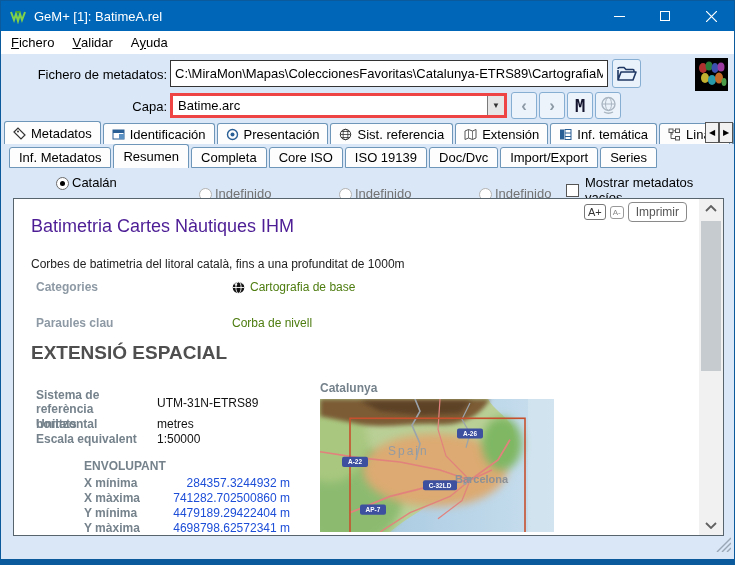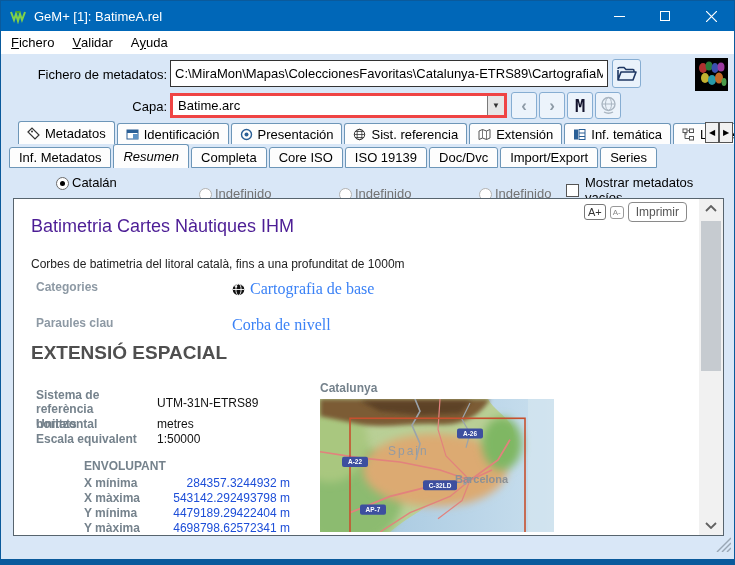--- a/index.html
+++ b/index.html
@@ -45,34 +45,34 @@
             border:1px solid #86add2; border-radius:3px; display:flex; align-items:center;
             justify-content:center; color:#8d9aa6; font-size:17px; font-weight:bold; }
   .navbtn.mm { color:#14142e; font-family:"DejaVu Sans Mono",monospace; font-size:17px; }
 
   
   .tabs1 { position:absolute; left:3px; top:120px; width:703px; height:23px; display:flex;
            align-items:flex-end; }
   .tab1 { height:21px; background:#fdfdfd; border:1px solid #6d96b8; border-bottom:none;
           border-radius:3px 3px 0 0; display:flex; align-items:center; gap:5px;
           padding:0 8px; font-size:13px; margin-right:2px; white-space:nowrap; }
-  .tab1.active { height:23px;margin-left:14px; }
+  .tab1.active { height:23px; }
   .tab1 svg { display:block; }
   .tabsliver { width:5px; height:21px; background:#fdfdfd; border:1px solid #6d96b8; border-bottom:none;
                border-radius:3px 0 0 0; margin-right:1px; }
   .tabarrows { position:absolute; right:1px; top:121px; display:flex; }
   .arrbtn { width:14px; height:21px; background:#f2f2f2; border:1px solid #555;
             display:flex; align-items:center; justify-content:center; font-size:8px; color:#000; }
 
   
   .tabs2 { position:absolute; left:8px; top:143px; height:24px; display:flex; align-items:flex-end; }
   .tab2 { height:21px; background:#fdfdfd; border:1px solid #6d96b8; border-radius:3px 3px 0 0;
           display:flex; align-items:center; padding:0 9px; font-size:13px; margin-right:2px;
           white-space:nowrap; }
-  .tab2.active { height:24px; border-bottom:none;font-style:italic; }
+  .tab2.active { height:24px; border-bottom:none; }
 
   
   .langbar { position:absolute; left:0; top:170px; width:100%; height:26px; font-size:13px; }
   .radioitem { position:absolute; display:flex; align-items:flex-end; gap:3px; top:4px; }
   .radio { width:13px; height:13px; border-radius:50%; background:#fff; border:1px solid #6b6b6b;
            display:flex; align-items:center; justify-content:center; }
   .radio.sel::after { content:""; width:5px; height:5px; border-radius:50%; background:#000; }
   .radioitem.dis .radio { border-color:#b2b2b2; }
   .radioitem.dis span { color:#737373;margin-top:11px; }
   .chkitem { position:absolute; left:565px; top:4px; display:flex; align-items:center; gap:6px; }
@@ -83,21 +83,21 @@
            border:1px solid #57646e; }
   .rv-toolbar { position:absolute; top:3px; right:36px; display:flex; align-items:center; gap:4px; }
   .btnA { border:1px solid #777; border-radius:3px; background:#fff; color:#333;
           font-size:11px; padding:1px 3px; font-family:"Liberation Sans",sans-serif; }
   .btnA.small { font-size:8px; padding:1px 2px; color:#888; border-color:#999; }
   .btnPrint { border:1px solid #8a8a8a; border-radius:4px; background:#fff; color:#555;
               font-size:12px; padding:2px 7px; font-family:"Liberation Sans",sans-serif; }
   .doc-title { position:absolute; left:17px; top:17px; font-size:18px; font-weight:normal; color:#4c1d95; }
   .doc-desc { position:absolute; left:17px; top:58px; font-size:12px; color:#222; }
   .fieldlbl { position:absolute; left:22px; font-size:12px; font-weight:bold; color:#8d99a4; }
-  .fieldval { position:absolute; font-size:16px; color:#3b82f6;font-family:Liberation Serif, serif; }
+  .fieldval { position:absolute; font-size:12px; color:#4d7c0f; }
   .cat-val { left:218px; top:81px; display:flex; align-items:center; gap:5px; }
   .sec-title { position:absolute; left:17px; top:143px; font-size:19px; font-weight:bold; color:#4f4f4f; }
   .reflbl { position:absolute; left:22px; width:122px; font-size:12px; font-weight:bold;
             color:#75828c; line-height:1.2; }
   .refval { position:absolute; left:143px; font-size:12px; color:#111; }
   .envlbl { position:absolute; left:22px; font-size:12px; font-weight:bold; color:#75828c;padding-left:48px; }
   .envval { position:absolute; left:110px; width:166px; text-align:right; font-size:12px; color:#1d4ed8; }
   .map-title { position:absolute; left:306px; top:182px; font-size:12px; font-weight:bold; color:#75828c; }
   .mapbox { position:absolute; left:306px; top:200px; width:234px; height:133px; overflow:hidden; }
 
@@ -333,21 +333,21 @@
     <div class="refval" style="top:197px">UTM-31N-ETRS89</div>
     <div class="reflbl" style="top:218px">Unitats</div>
     <div class="refval" style="top:218px">metres</div>
     <div class="reflbl" style="top:233px">Escala equivalent</div>
     <div class="refval" style="top:233px">1:50000</div>
 
     <div class="envlbl" style="top:260px">ENVOLUPANT</div>
     <div class="envlbl" style="top:277px">X mínima</div>
     <div class="envval" style="top:277px">284357.3244932 m</div>
     <div class="envlbl" style="top:292px">X màxima</div>
-    <div class="envval" style="top:292px">543142.292493798 m</div>
+    <div class="envval" style="top:292px">741282.702500860 m</div>
     <div class="envlbl" style="top:307px">Y mínima</div>
     <div class="envval" style="top:307px">4479189.29422404 m</div>
     <div class="envlbl" style="top:322px">Y màxima</div>
     <div class="envval" style="top:322px">4698798.62572341 m</div>
 
     <div class="map-title">Catalunya</div>
     <div class="mapbox">
       <svg width="234" height="133" viewBox="0 0 234 131" preserveAspectRatio="none">
         <defs>
           <linearGradient id="sea" x1="0" y1="0" x2="1" y2="0">

